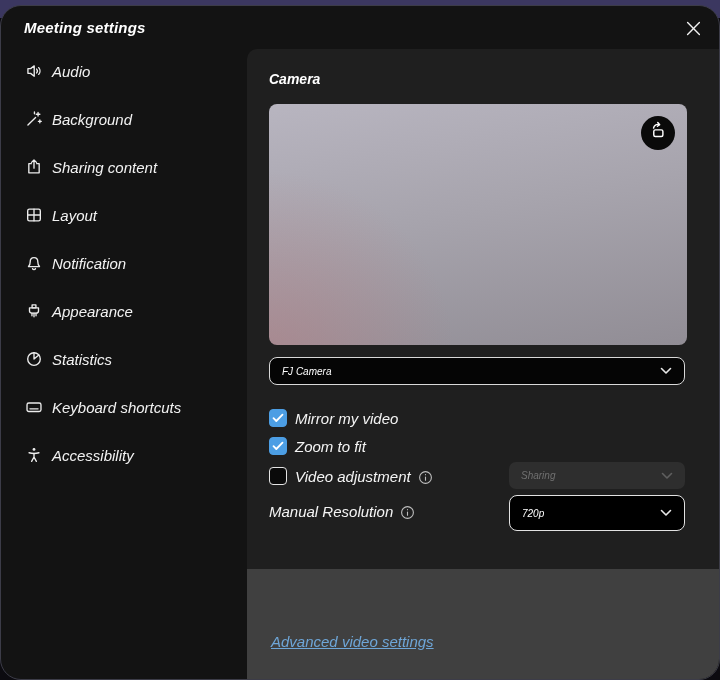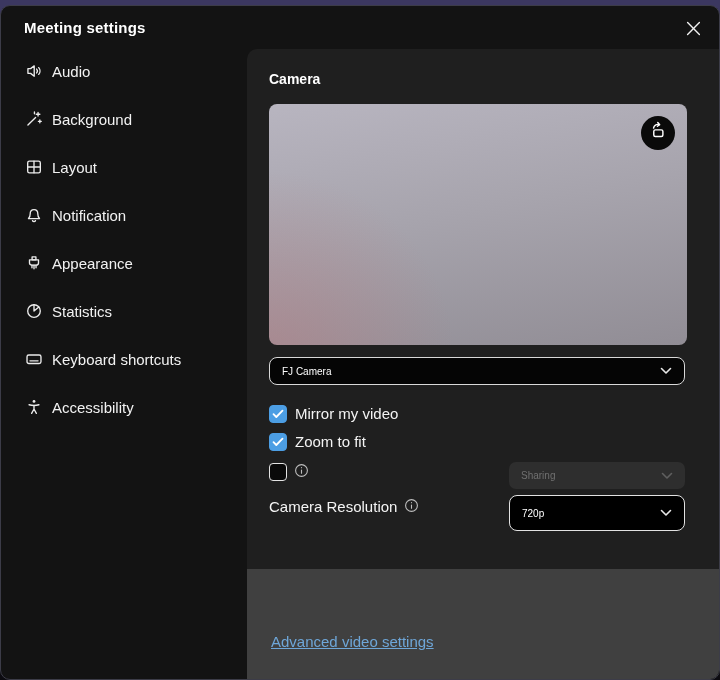--- a/index.html
+++ b/index.html
@@ -1,21 +1,21 @@
 <!DOCTYPE html>
 <html style="--accent-blue: #4C9EE4; --selected-border: #58A6E0; --link-blue: #6EA6D8; --backdrop-purple: #3B3760;"><head>
 <meta charset="utf-8">
 <style>
   html,body { margin:0; padding:0; width:720px; height:680px; overflow:hidden;
     font-family:"Liberation Sans", sans-serif; background:#0c0b10; }
   .backdrop-strip { position:absolute; top:0; left:0; width:720px; height:18px;
     background:var(--backdrop-purple,#3b3760); }
   .window { position:absolute; top:5px; left:0; right:0; bottom:0;
-    background:#131313; border:1px solid #3c3c48; border-radius:10px;
-    box-sizing:border-box; overflow:hidden; }
+    background:#131313; border:1px solid #3c3c48; border-radius:21px;
+    box-sizing:border-box; overflow:hidden;font-style:italic; }
 
   
   .titlebar { position:absolute; top:0; left:0; right:0; height:43px; }
   .win-title { position:absolute; left:23px; top:13px; font-size:15px; font-weight:700;
     color:#ffffff; letter-spacing:.2px; }
   .close-btn { position:absolute; right:11px; top:9px; width:30px; height:30px;
     display:flex; align-items:center; justify-content:center; cursor:pointer; border-radius:6px; }
 
   
   .sidebar { position:absolute; top:43px; left:0; width:246px; bottom:0; }
@@ -43,21 +43,21 @@
   .select .chev { margin-left:auto; display:flex; }
   .camera-select { position:absolute; left:22px; top:308px; width:416px; height:28px;
     background:#050505; border:1px solid #d9d9d9; color:#ffffff; }
   .manual-select { position:absolute; left:262px; top:413px; width:176px; height:27px;
     background:#2e2e2e; color:#707070; border-radius:7px; cursor:default; }
   .manual-select .chev { color:#5f5f5f; }
   .res-select { position:absolute; left:262px; top:446px; width:176px; height:36px;
     background:#000000; border:1px solid #e2e2e2; color:#ffffff; }
   .camera-select .chev, .res-select .chev { color:#e8e8e8; }
 
-  .opt-row { position:absolute; left:22px; height:22px; display:flex; align-items:flex-start; }
+  .opt-row { position:absolute; left:22px; height:22px; display:flex; align-items:flex-end; }
   .checkbox { width:18px; height:18px; border-radius:4px; box-sizing:border-box;
     background:#0a0a0a; border:1.5px solid #e4e4e4; display:flex; align-items:center;
     justify-content:center; cursor:pointer; }
   .checkbox svg { display:none; }
   .checkbox.checked { background:var(--accent-blue,#4c9ee4); border-color:var(--accent-blue,#4c9ee4); }
   .checkbox.checked svg { display:block; }
   .opt-label { margin-left:8px; font-size:15px; color:#f4f4f4; }
   .opt-label.no-box { margin-left:0; }
   .info-ic { margin-left:7px; display:flex; align-items:center; cursor:pointer; opacity:.9; }
 
@@ -101,20 +101,29 @@
             <path d="M11.6 2.2 v3.2 M10 3.8 h3.2"></path>
             <path d="M13.2 8.8 v2.6 M11.9 10.1 h2.6"></path>
             <path d="M8.4 1.8 v1.6"></path>
           </svg>
         </span>
         <span class="side-label">Background</span>
       </div>
       <div class="side-item">
         <span class="side-icon">
           <svg width="18" height="18" viewBox="0 0 16 16" fill="none" stroke="#ececec" stroke-width="1.2" stroke-linecap="round" stroke-linejoin="round">
+            <path d="M5.6 5 H3.4 V13.2 H12.6 V5 H10.4"></path>
+            <path d="M8 9 V1.8 M5.8 3.9 8 1.7 10.2 3.9"></path>
+          </svg>
+        </span>
+        <span class="side-label">Sharing content</span>
+      </div>
+      <div class="side-item">
+        <span class="side-icon">
+          <svg width="18" height="18" viewBox="0 0 16 16" fill="none" stroke="#ececec" stroke-width="1.2" stroke-linecap="round" stroke-linejoin="round">
             <rect x="2.4" y="2.8" width="11.2" height="10.4" rx="1.5"></rect>
             <path d="M8 2.8 V13.2 M2.4 8 H13.6"></path>
           </svg>
         </span>
         <span class="side-label">Layout</span>
       </div>
       <div class="side-item">
         <span class="side-icon">
           <svg width="18" height="18" viewBox="0 0 16 16" fill="none" stroke="#ececec" stroke-width="1.2" stroke-linecap="round" stroke-linejoin="round">
             <path d="M12.9 11.2 c-.9-.8-1.5-2-1.5-4.1 0-2.2-1.4-3.9-3.4-3.9 -2 0-3.4 1.7-3.4 3.9 0 2.1-.6 3.3-1.5 4.1 Z"></path>
@@ -203,40 +212,41 @@
             <path d="M1.5 5.2 4.3 8 10.5 1.6"></path>
           </svg>
       </span>
       <span class="opt-label">Zoom to fit</span>
     </div>
 
     <div class="opt-row" style="top:414px">
       <span class="checkbox">
         
       </span>
+      <span class="opt-label">Video adjustment</span>
       <span class="info-ic">
         <svg width="15" height="15" viewBox="0 0 15 15" fill="none" stroke="#cfcfcf" stroke-width="1.1" stroke-linecap="round">
             <circle cx="7.5" cy="7.5" r="5.9"></circle>
             <path d="M7.5 7.1 v3.2"></path>
             <path d="M7.5 4.5 v.25"></path>
           </svg>
       </span>
     </div>
 
     <div class="select manual-select">
       <span>Sharing</span>
       <span class="chev">
         <svg width="12" height="8" viewBox="0 0 12 8" fill="none" stroke="currentColor" stroke-width="1.6" stroke-linecap="round" stroke-linejoin="round">
             <path d="M1.5 1.5 6 6 10.5 1.5"></path>
           </svg>
       </span>
     </div>
 
     <div class="opt-row" style="top:449px">
-      <span class="opt-label no-box">Camera Resolution</span>
+      <span class="opt-label no-box">Manual Resolution</span>
       <span class="info-ic">
         <svg width="15" height="15" viewBox="0 0 15 15" fill="none" stroke="#cfcfcf" stroke-width="1.1" stroke-linecap="round">
             <circle cx="7.5" cy="7.5" r="5.9"></circle>
             <path d="M7.5 7.1 v3.2"></path>
             <path d="M7.5 4.5 v.25"></path>
           </svg>
       </span>
     </div>
 
     <div class="select res-select">

